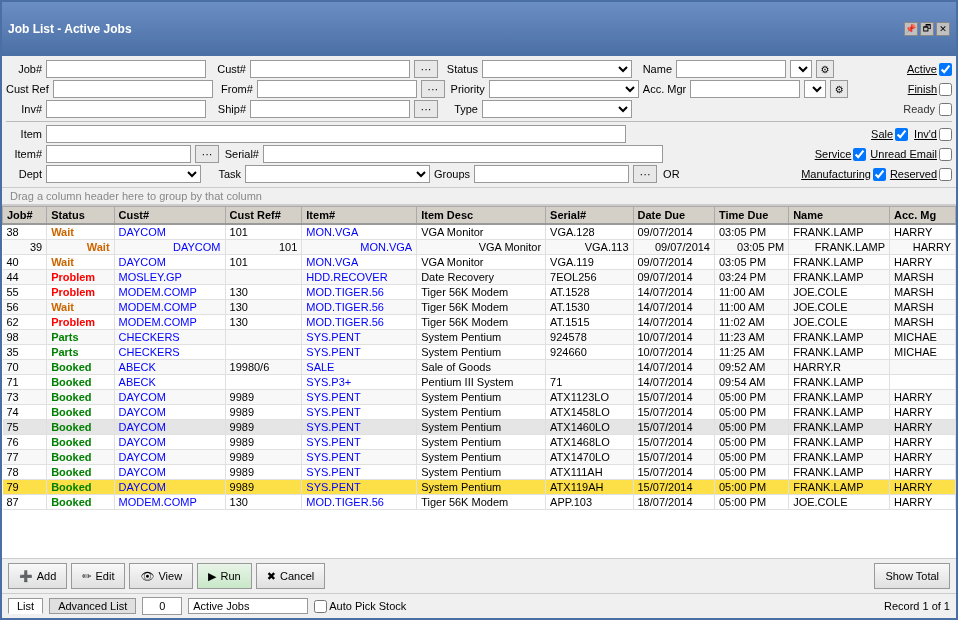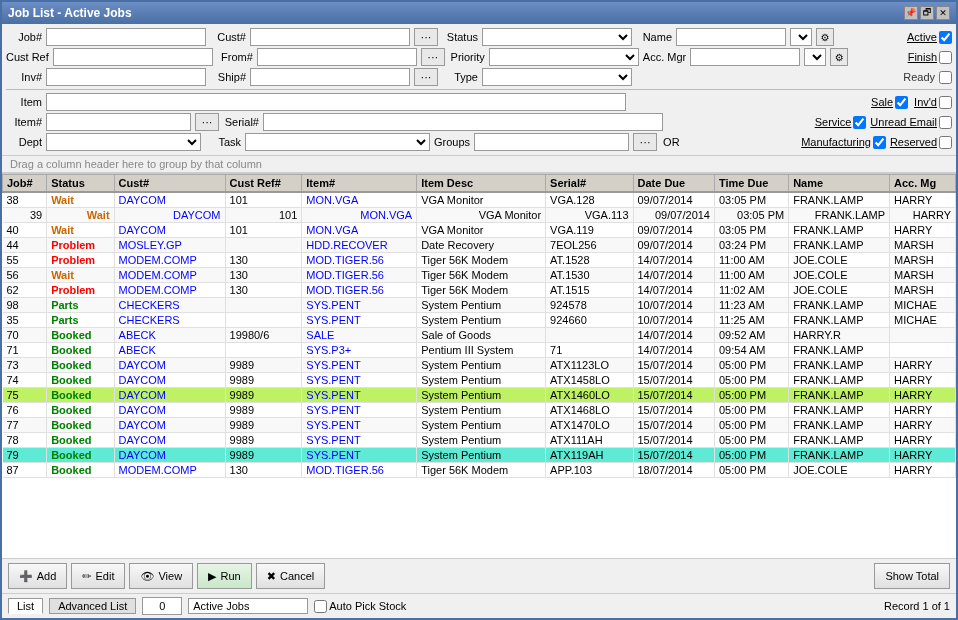--- a/index.html
+++ b/index.html
@@ -1,20 +1,20 @@
 <!DOCTYPE html>
 <html><head>
   <meta charset="utf-8">
   <style>
     * { box-sizing: border-box; margin: 0; padding: 0; }
     body { font-family: Arial, sans-serif; font-size: 11px; background: #f0f0f0; width: 958px; height: 620px; overflow: hidden; }
 
     .window { width: 958px; height: 620px; border: 2px solid #4a6fa5; display: flex; flex-direction: column; background: #f0f0f0; }
 
-    .title-bar { background: linear-gradient(to bottom, #6b8fc4, #4a6fa5); color: white; padding: 4px 6px; display: flex; justify-content: space-between; align-items: center; font-weight: bold; font-size: 12px; min-height: 22px; }
+    .title-bar { background: linear-gradient(to bottom, #6b8fc4, #4a6fa5); color: white; padding: 20px 6px; display: flex; justify-content: space-between; align-items: center; font-weight: bold; font-size: 12px; min-height: 22px; }
     .title-bar-buttons { display: flex; gap: 2px; }
     .title-btn { width: 14px; height: 14px; background: #c0c0c0; border: 1px solid #888; cursor: pointer; font-size: 9px; display: flex; align-items: center; justify-content: center; }
 
     .toolbar { background: #f0f0f0; padding: 3px 4px; border-bottom: 1px solid #ccc; }
     .form-row { display: flex; align-items: center; gap: 4px; height: 20px; }
     .form-label { font-size: 11px; min-width: 36px; text-align: right; color: #000; }
     .form-input { height: 18px; border: 1px solid #999; background: white; font-size: 11px; padding: 0 2px; }
     .form-input-sm { width: 160px; }
     .form-select { height: 18px; border: 1px solid #999; background: white; font-size: 11px; padding: 0 2px; }
     .form-select-md { width: 150px; }
@@ -364,21 +364,21 @@
     <td><span class="cust-link">DAYCOM</span></td>
     <td>9989</td>
     <td><span class="item-link">SYS.PENT</span></td>
     <td>System Pentium</td>
     <td>ATX1458LO</td>
     <td>15/07/2014</td>
     <td>05:00 PM</td>
     <td>FRANK.LAMP</td>
     <td>HARRY</td>
   </tr>
-          <tr style="background: #bef264;">
+          <tr style="background: #e5e5e5;">
     <td>75</td>
     <td><span class="status-booked">Booked</span></td>
     <td><span class="cust-link">DAYCOM</span></td>
     <td>9989</td>
     <td><span class="item-link">SYS.PENT</span></td>
     <td>System Pentium</td>
     <td>ATX1460LO</td>
     <td>15/07/2014</td>
     <td>05:00 PM</td>
     <td>FRANK.LAMP</td>
@@ -416,21 +416,21 @@
     <td><span class="cust-link">DAYCOM</span></td>
     <td>9989</td>
     <td><span class="item-link">SYS.PENT</span></td>
     <td>System Pentium</td>
     <td>ATX111AH</td>
     <td>15/07/2014</td>
     <td>05:00 PM</td>
     <td>FRANK.LAMP</td>
     <td>HARRY</td>
   </tr>
-          <tr style="background: #5eead4;">
+          <tr style="background: #fde047;">
     <td>79</td>
     <td><span class="status-booked">Booked</span></td>
     <td><span class="cust-link">DAYCOM</span></td>
     <td>9989</td>
     <td><span class="item-link">SYS.PENT</span></td>
     <td>System Pentium</td>
     <td>ATX119AH</td>
     <td>15/07/2014</td>
     <td>05:00 PM</td>
     <td>FRANK.LAMP</td>

